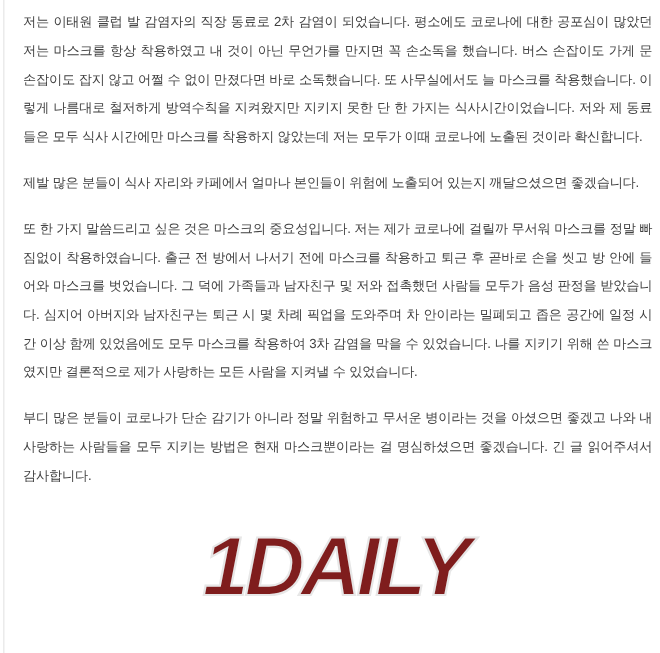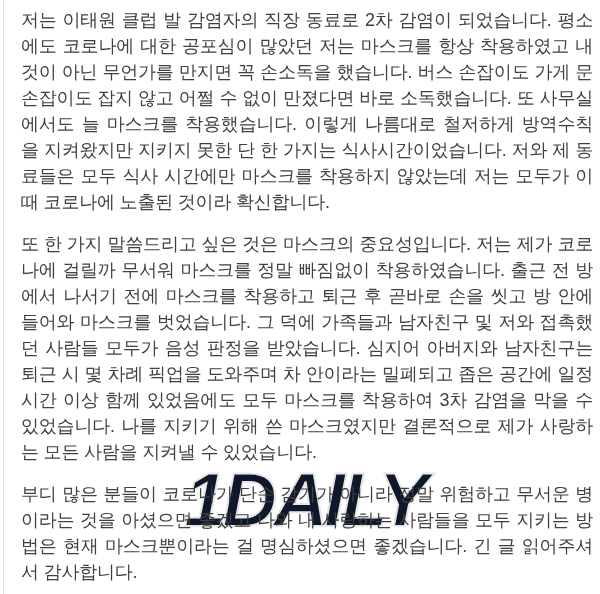--- a/index.html
+++ b/index.html
@@ -21,55 +21,56 @@
     margin-left: 3px;
     padding: 7px 10px 0 17px;
   }
 
   .post-body {
     position: relative;
     z-index: 1;
   }
 
   .paragraph {
-    font-size: 18px;
+    font-size: 12px;
     line-height: 26px;
     color: #404040;
     text-align: justify;
     word-break: break-all;
     margin-bottom: 16px;
     letter-spacing: -0.2px;
   }
 
   .watermark {
     position: absolute;
     left: 180px;
-    top: 456px;
+    top: 472px;
     z-index: 0;
     font-size: 76px;
     font-weight: bold;
     font-style: italic;
     letter-spacing: -4px;
-    color: #0f172a;
+    color: #7f1d1d;
     -webkit-text-stroke: 2px #e7e7e7;
     white-space: nowrap;
     user-select: none;
     pointer-events: none;
   }
 </style>
 </head>
 <body>
 
 <div class="page">
 
   <div class="watermark">1DAILY</div>
 
   <div class="post-body">
     <p class="paragraph">저는 이태원 클럽 발 감염자의 직장 동료로 2차 감염이 되었습니다. 평소에도 코로나에 대한 공포심이 많았던 저는 마스크를 항상 착용하였고 내 것이 아닌 무언가를 만지면 꼭 손소독을 했습니다. 버스 손잡이도 가게 문 손잡이도 잡지 않고 어쩔 수 없이 만졌다면 바로 소독했습니다. 또 사무실에서도 늘 마스크를 착용했습니다. 이렇게 나름대로 철저하게 방역수칙을 지켜왔지만 지키지 못한 단 한 가지는 식사시간이었습니다. 저와 제 동료들은 모두 식사 시간에만 마스크를 착용하지 않았는데 저는 모두가 이때 코로나에 노출된 것이라 확신합니다.</p>
 
+    <p class="paragraph">제발 많은 분들이 식사 자리와 카페에서 얼마나 본인들이 위험에 노출되어 있는지 깨달으셨으면 좋겠습니다.</p>
 
     <p class="paragraph">또 한 가지 말씀드리고 싶은 것은 마스크의 중요성입니다. 저는 제가 코로나에 걸릴까 무서워 마스크를 정말 빠짐없이 착용하였습니다. 출근 전 방에서 나서기 전에 마스크를 착용하고 퇴근 후 곧바로 손을 씻고 방 안에 들어와 마스크를 벗었습니다. 그 덕에 가족들과 남자친구 및 저와 접촉했던 사람들 모두가 음성 판정을 받았습니다. 심지어 아버지와 남자친구는 퇴근 시 몇 차례 픽업을 도와주며 차 안이라는 밀폐되고 좁은 공간에 일정 시간 이상 함께 있었음에도 모두 마스크를 착용하여 3차 감염을 막을 수 있었습니다. 나를 지키기 위해 쓴 마스크였지만 결론적으로 제가 사랑하는 모든 사람을 지켜낼 수 있었습니다.</p>
 
 
     <p class="paragraph">부디 많은 분들이 코로나가 단순 감기가 아니라 정말 위험하고 무서운 병이라는 것을 아셨으면 좋겠고 나와 내 사랑하는 사람들을 모두 지키는 방법은 현재 마스크뿐이라는 걸 명심하셨으면 좋겠습니다. 긴 글 읽어주셔서 감사합니다.</p>
   </div>
 
 </div>
 
 </body></html>

